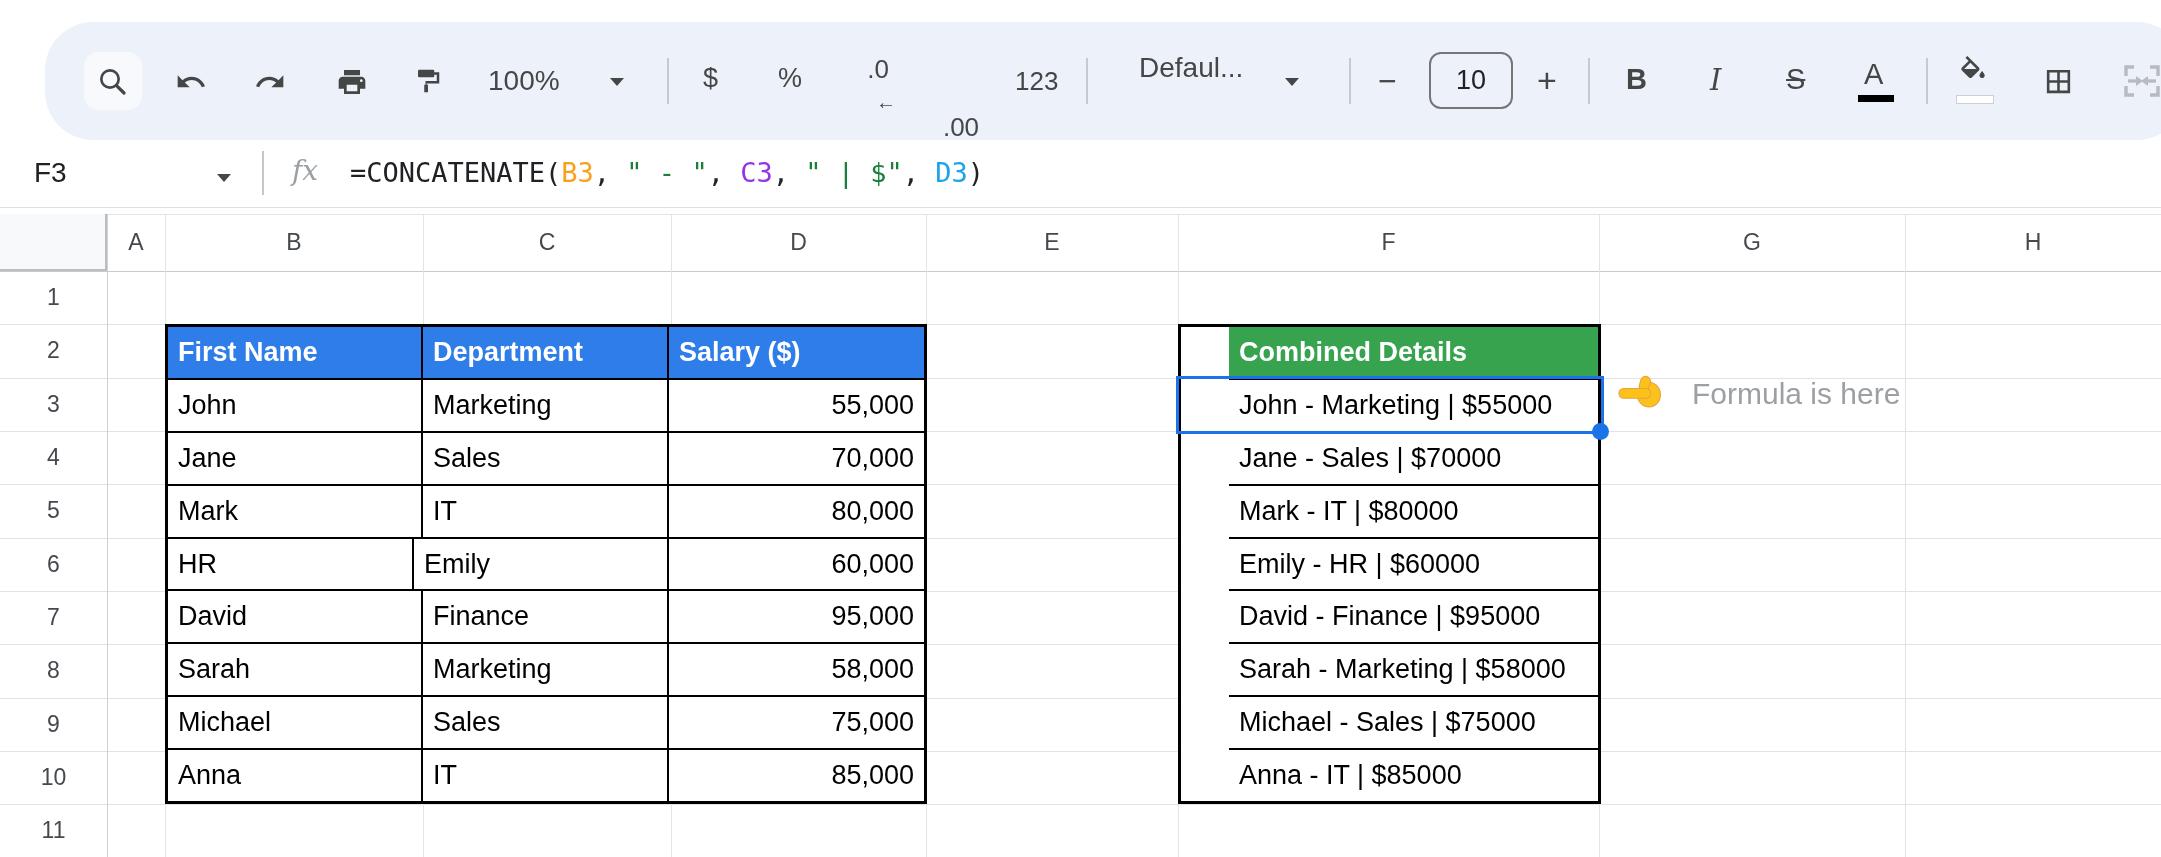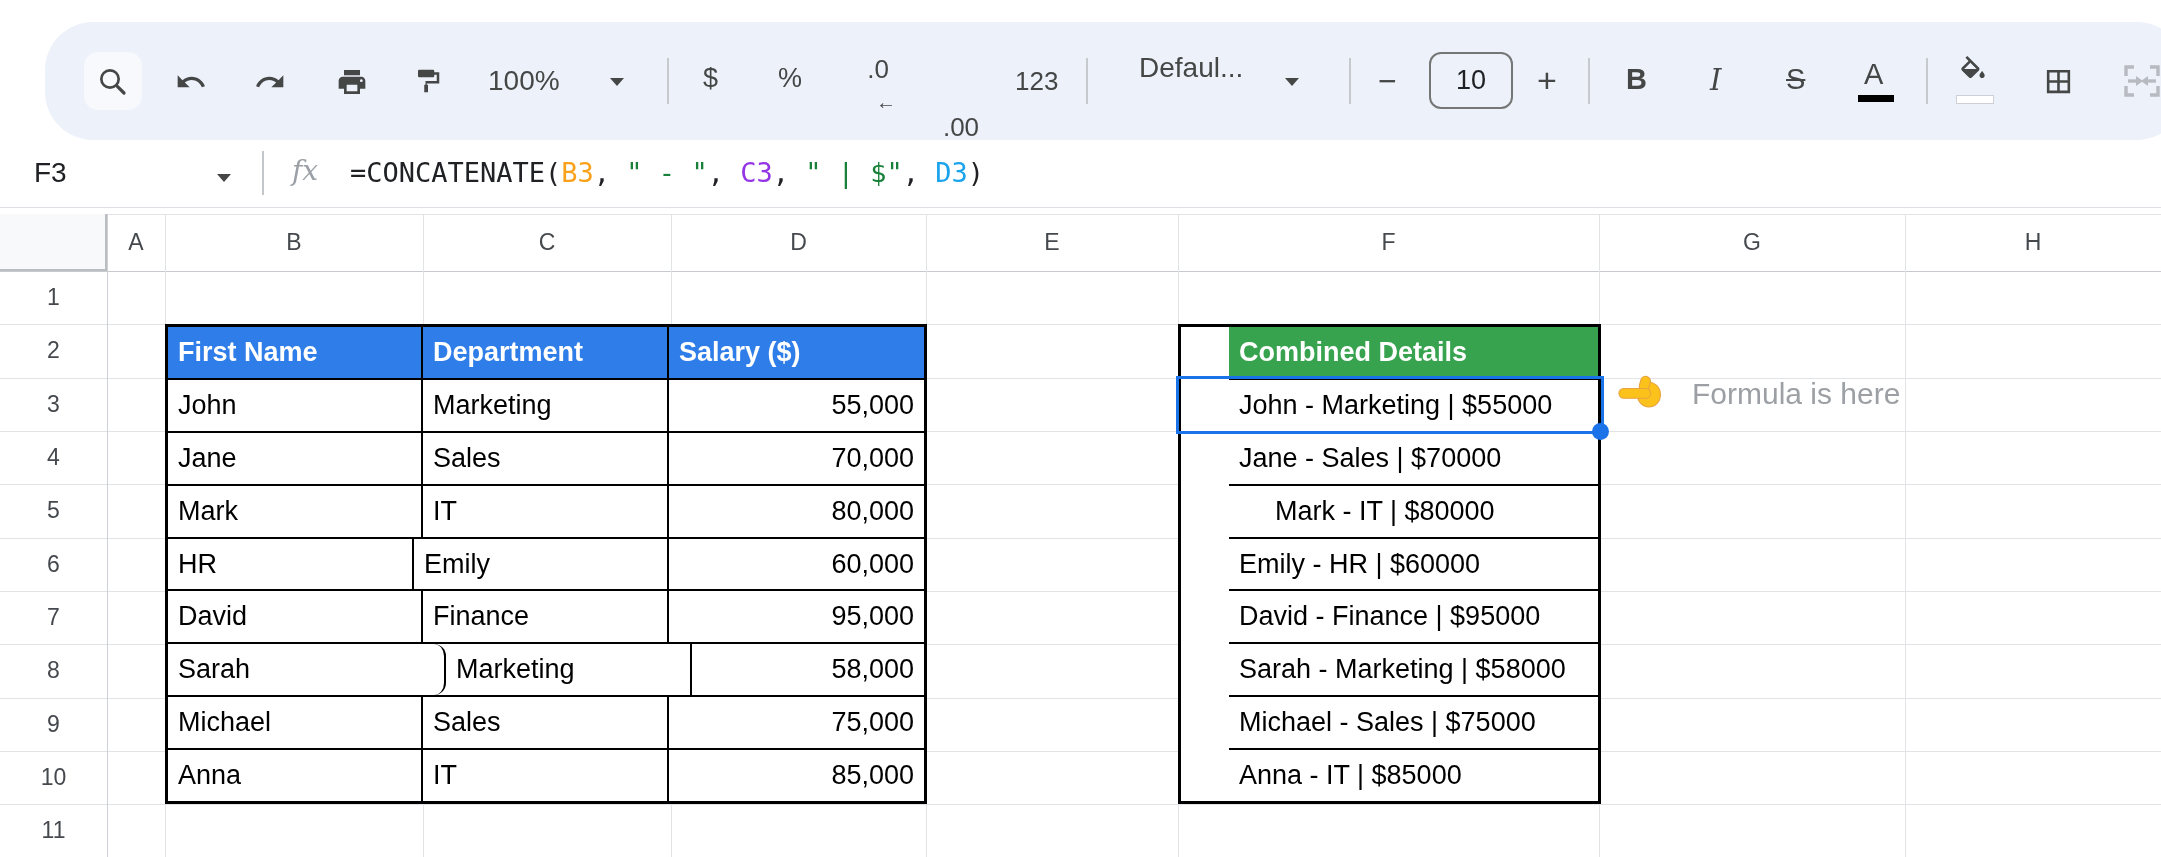--- a/index.html
+++ b/index.html
@@ -241,21 +241,21 @@
         <div class="tcell cb" style="width:246px;">HR</div>
         <div class="tcell cb" style="width:255px;">Emily</div>
         <div class="tcell num" style="flex:1;">60,000</div>
       </div>
     <div class="trow">
         <div class="tcell cb" style="width:255px;">David</div>
         <div class="tcell cb" style="width:246px;">Finance</div>
         <div class="tcell num" style="flex:1;">95,000</div>
       </div>
     <div class="trow">
-        <div class="tcell cb" style="width:278px;border-radius:12px;">Sarah</div>
+        <div class="tcell cb" style="width:255px;">Sarah</div>
         <div class="tcell cb" style="width:246px;">Marketing</div>
         <div class="tcell num" style="flex:1;">58,000</div>
       </div>
     <div class="trow">
         <div class="tcell cb" style="width:255px;">Michael</div>
         <div class="tcell cb" style="width:246px;">Sales</div>
         <div class="tcell num" style="flex:1;">75,000</div>
       </div>
     <div class="trow">
         <div class="tcell cb" style="width:255px;">Anna</div>
@@ -268,21 +268,21 @@
     <div class="trow thead">
       <div class="tcell" style="flex: 1 1 0%; background: rgb(56, 163, 79);">Combined Details</div>
     </div>
     <div class="trow">
         <div class="tcell" style="flex:1;">John - Marketing | $55000</div>
       </div>
     <div class="trow">
         <div class="tcell" style="flex:1;">Jane - Sales | $70000</div>
       </div>
     <div class="trow">
-        <div class="tcell" style="flex:1;margin-left:36px;">Mark - IT | $80000</div>
+        <div class="tcell" style="flex:1;">Mark - IT | $80000</div>
       </div>
     <div class="trow">
         <div class="tcell" style="flex:1;">Emily - HR | $60000</div>
       </div>
     <div class="trow">
         <div class="tcell" style="flex:1;">David - Finance | $95000</div>
       </div>
     <div class="trow">
         <div class="tcell" style="flex:1;">Sarah - Marketing | $58000</div>
       </div>

